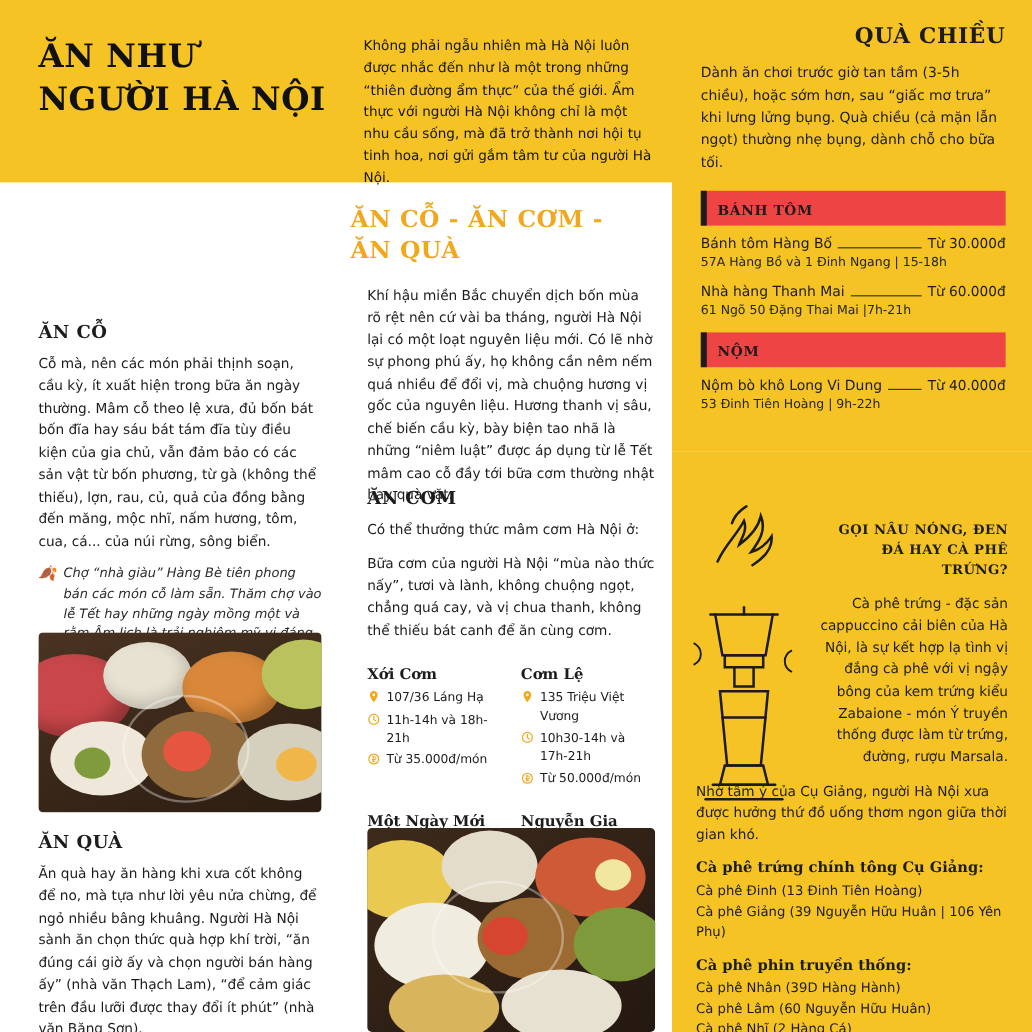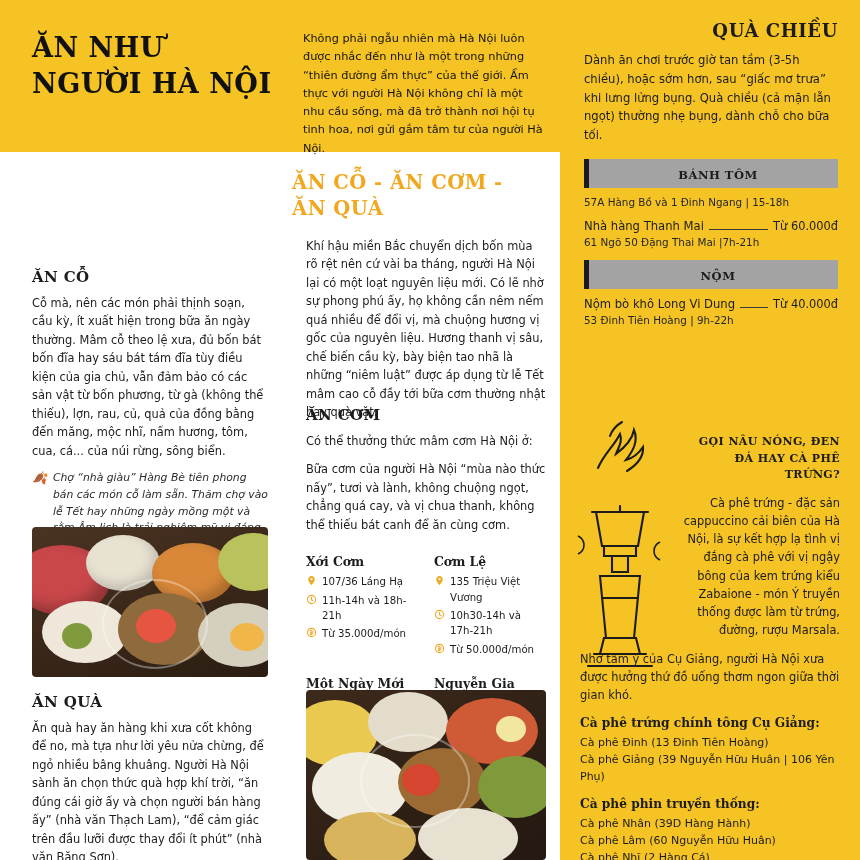--- a/index.html
+++ b/index.html
@@ -34,22 +34,22 @@
   }
   .panel-tr h2 {
     margin: 4px 0 10px 0; font-size: 18px; letter-spacing: 0.6px;
     font-weight: 700; text-transform: uppercase;
     font-family: "DejaVu Serif", "Liberation Serif", serif;
     text-align: right;
   }
   .panel-tr p.lead { margin: 0 0 14px 0; font-size: 11.6px; line-height: 1.62; }
 
   .subbar {
-    background: #a3a3a3; border-left: 5px solid #1c1c1c;
-    padding: 5px 0 5px 9px; margin: 12px 0 8px 0; text-align: center;
+    background: #ef4444; border-left: 5px solid #1c1c1c;
+    padding: 5px 0 5px 9px; margin: 12px 0 8px 0;
   }
   .subbar span {
     font-size: 11.5px; font-weight: 700; letter-spacing: 0.5px;
     text-transform: uppercase; font-family: "DejaVu Serif", "Liberation Serif", serif;
   }
   .listing { margin: 0 0 11px 0; }
   .listing-row { display: flex; align-items: baseline; font-size: 11.6px; }
   .listing-name { white-space: nowrap; }
   .dots { flex: 1; border-bottom: 1px solid #3a3a3a; margin: 0 5px 4px 5px; height: 1px; }
   .listing-price { white-space: nowrap; font-size: 11.4px; }
@@ -286,20 +286,25 @@
 
   <div class="panel-tr">
     <h2>QUÀ CHIỀU</h2>
     <p class="lead">Dành ăn chơi trước giờ tan tầm (3-5h chiều), hoặc sớm hơn, sau “giấc mơ trưa” khi lưng lửng bụng. Quà chiều (cả mặn lẫn ngọt) thường nhẹ bụng, dành chỗ cho bữa tối.</p>
 
     <div class="subbar">
       <span>BÁNH TÔM</span>
     </div>
 
     <div class="listing">
+      <div class="listing-row">
+        <span class="listing-name">Bánh tôm Hàng Bố</span>
+        <span class="dots"></span>
+        <span class="listing-price">Từ 30.000đ</span>
+      </div>
       <div class="listing-sub">57A Hàng Bồ và 1 Đinh Ngang | 15-18h</div>
     </div>
 
     <div class="listing">
       <div class="listing-row">
         <span class="listing-name">Nhà hàng Thanh Mai</span>
         <span class="dots"></span>
         <span class="listing-price">Từ 60.000đ</span>
       </div>
       <div class="listing-sub">61 Ngõ 50 Đặng Thai Mai |7h-21h</div>

